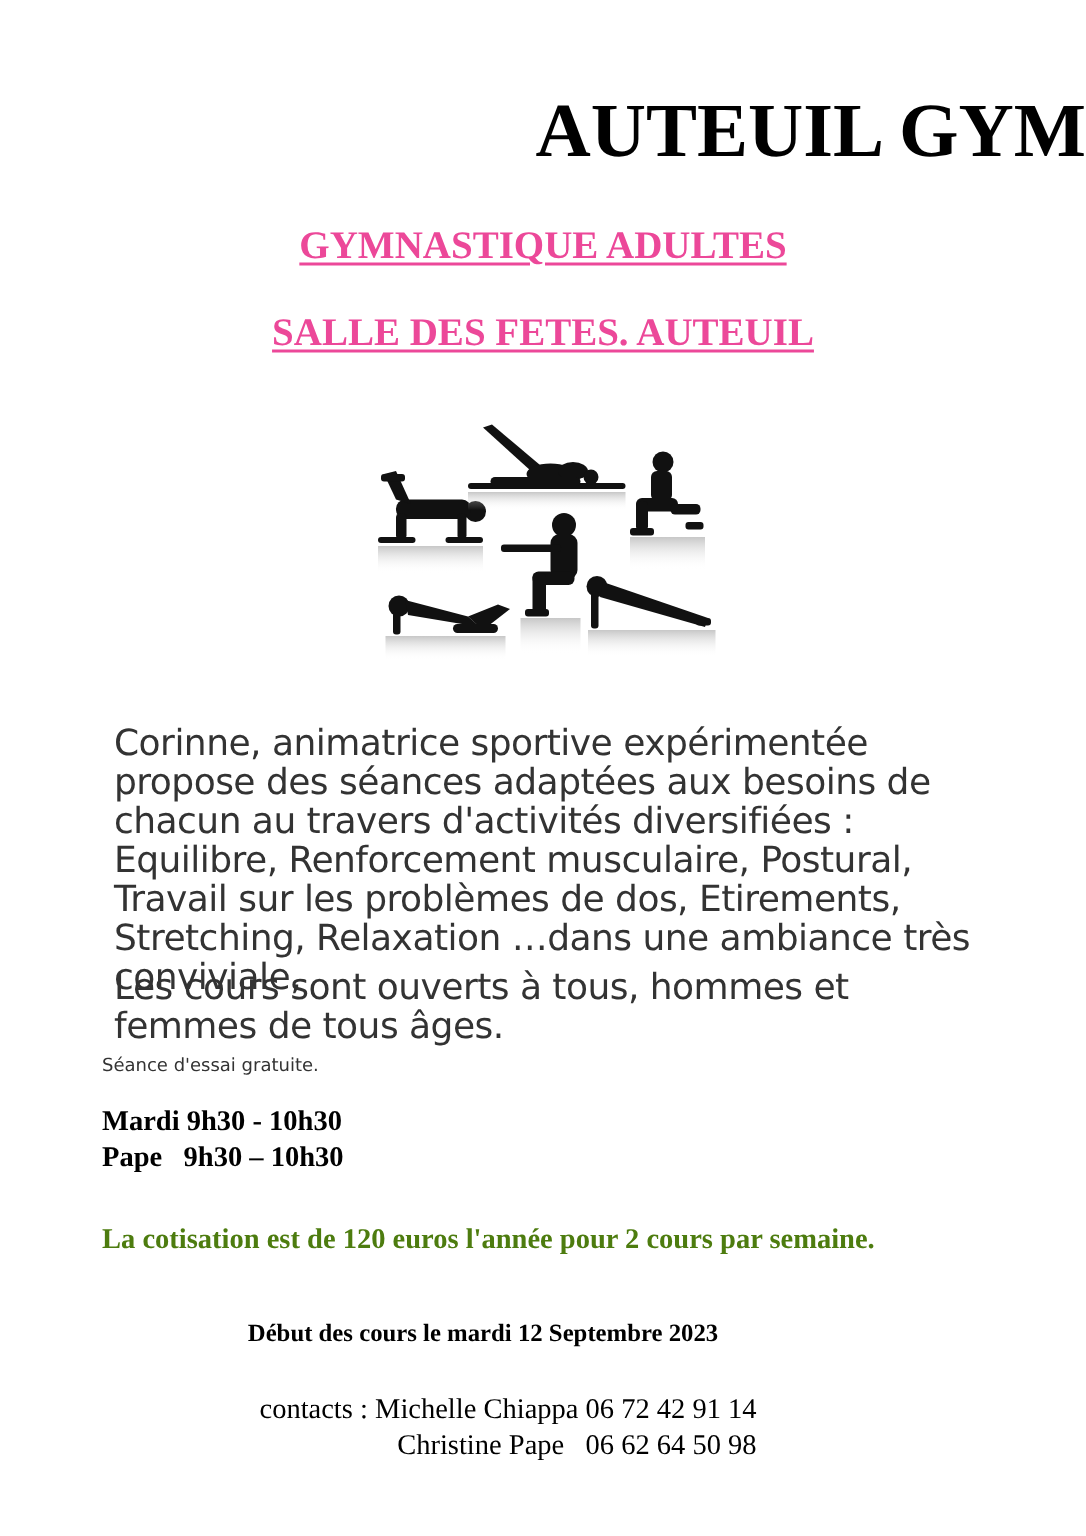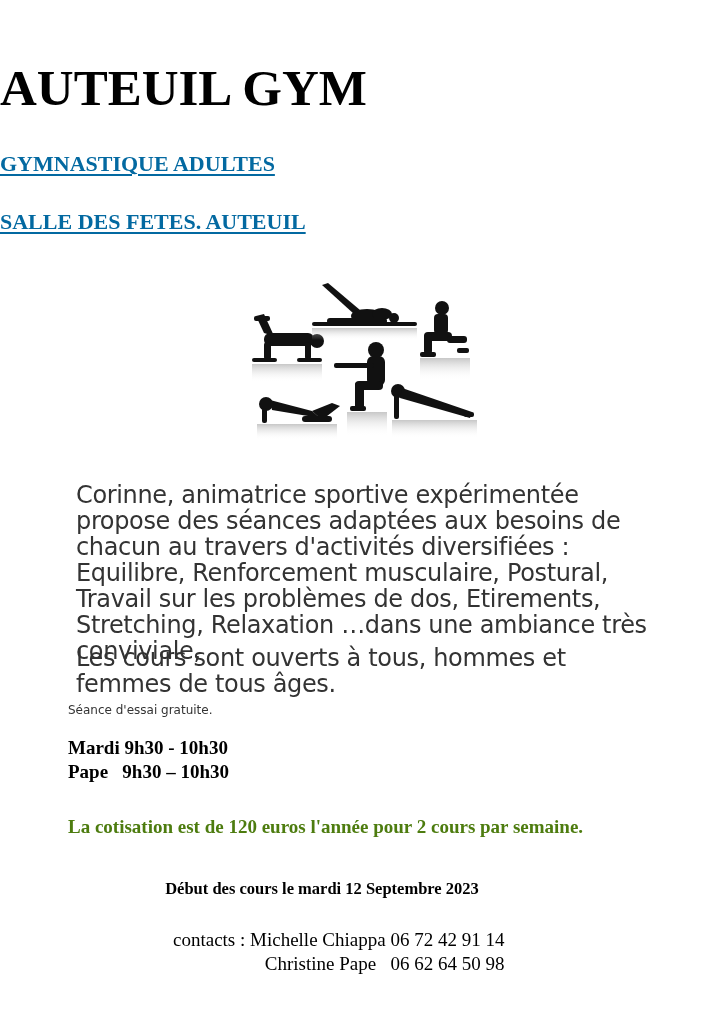--- a/index.html
+++ b/index.html
@@ -16,37 +16,37 @@
     .page {
       position: absolute;
       left: 0; top: 0;
       width: 724px;
       height: 1024px;
     }
     .title {
       position: absolute;
       left: 0; width: 724px;
       top: 58px;
-      text-align: left;
+      text-align: right;
       font-family: "Liberation Serif", serif;
       font-weight: bold;
       font-size: 51px;
       line-height: 60px;
       color: #000000;
       margin: 0;
     }
     .subhead {
       position: absolute;
       left: 0; width: 724px;
-      text-align: left;
-      font-family: "Liberation Serif", serif;
-      font-weight: bold;
-      font-size: 22px;
+      text-align: center;
+      font-family: "Liberation Serif", serif;
+      font-weight: bold;
+      font-size: 26px;
       line-height: 26px;
-      color: #0369a1;
+      color: #ec4899;
       text-decoration: underline;
       text-decoration-thickness: 2px;
       text-underline-offset: 3px;
       margin: 0;
     }
     .subhead.one { top: 151px; }
     .subhead.two { top: 209px; }
 
     .illustration {
       position: absolute;

